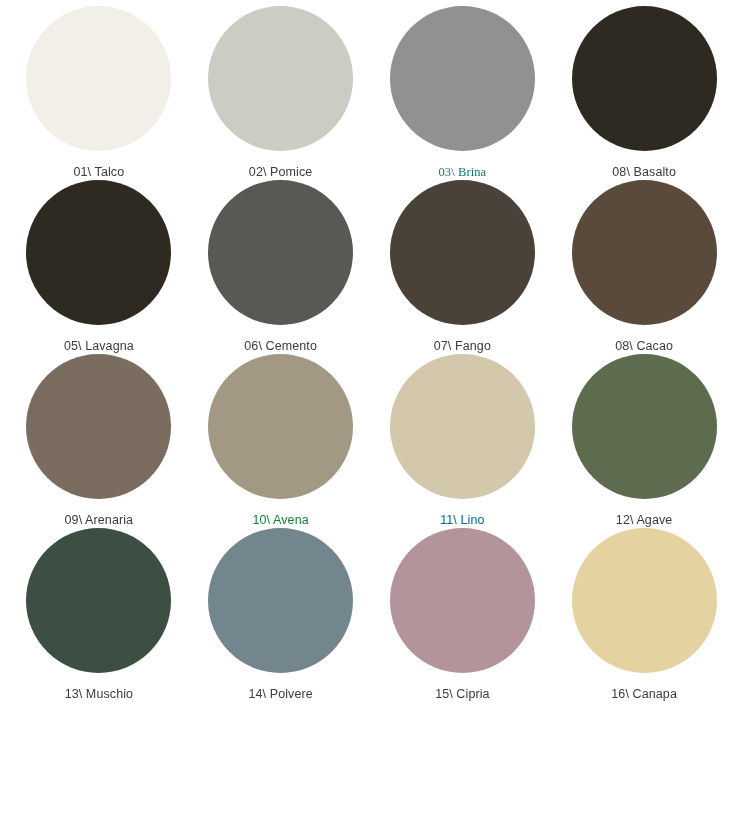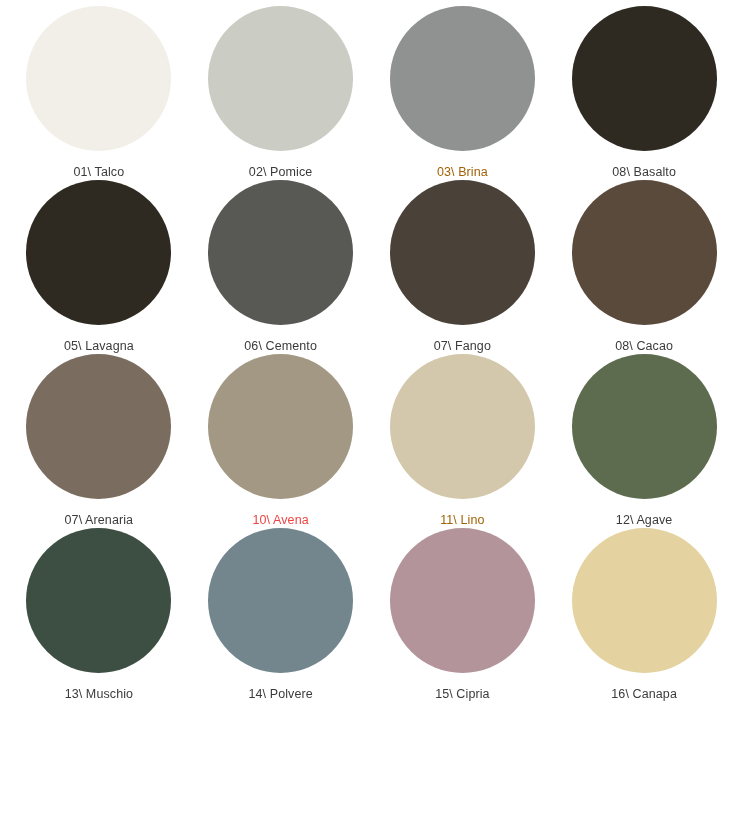--- a/index.html
+++ b/index.html
@@ -55,21 +55,21 @@
     <div class="swatch-caption" style="color: rgb(59, 59, 59);">01\ Talco</div>
   </div>
 
   <div class="swatch-cell">
     <div class="swatch-disc" style="background-color: rgb(203, 205, 196);"></div>
     <div class="swatch-caption" style="color: rgb(59, 59, 59);">02\ Pomice</div>
   </div>
 
   <div class="swatch-cell">
     <div class="swatch-disc" style="background-color: rgb(143, 146, 145);"></div>
-    <div class="swatch-caption" style="color: #a16207;">03\ Brina</div>
+    <div class="swatch-caption" style="color: #0f766e; font-family: Liberation Serif, serif;">03\ Brina</div>
   </div>
 
   <div class="swatch-cell">
     <div class="swatch-disc" style="background-color: rgb(46, 42, 33);"></div>
     <div class="swatch-caption" style="color: rgb(59, 59, 59);">08\ Basalto</div>
   </div>
 
   <div class="swatch-cell">
     <div class="swatch-disc" style="background-color: rgb(46, 42, 33);"></div>
     <div class="swatch-caption" style="color: rgb(59, 59, 59);">05\ Lavagna</div>
@@ -85,31 +85,31 @@
     <div class="swatch-caption" style="color: rgb(59, 59, 59); text-align: center;">07\ Fango</div>
   </div>
 
   <div class="swatch-cell">
     <div class="swatch-disc" style="background-color: rgb(90, 74, 60);"></div>
     <div class="swatch-caption" style="color: rgb(59, 59, 59);">08\ Cacao</div>
   </div>
 
   <div class="swatch-cell">
     <div class="swatch-disc" style="background-color: rgb(122, 109, 95);"></div>
-    <div class="swatch-caption" style="color: rgb(59, 59, 59);">07\ Arenaria</div>
+    <div class="swatch-caption" style="color: rgb(59, 59, 59);">09\ Arenaria</div>
   </div>
 
   <div class="swatch-cell">
     <div class="swatch-disc" style="background-color: rgb(162, 152, 132);"></div>
-    <div class="swatch-caption" style="color: #ef4444;">10\ Avena</div>
+    <div class="swatch-caption" style="color: #15803d;">10\ Avena</div>
   </div>
 
   <div class="swatch-cell">
     <div class="swatch-disc" style="background-color: rgb(211, 200, 172);"></div>
-    <div class="swatch-caption" style="color: #a16207;">11\ Lino</div>
+    <div class="swatch-caption" style="color: #0369a1;">11\ Lino</div>
   </div>
 
   <div class="swatch-cell">
     <div class="swatch-disc" style="background-color: rgb(93, 107, 78);"></div>
     <div class="swatch-caption" style="color: rgb(59, 59, 59);">12\ Agave</div>
   </div>
 
   <div class="swatch-cell">
     <div class="swatch-disc" style="background-color: rgb(61, 78, 66);"></div>
     <div class="swatch-caption" style="color: rgb(59, 59, 59);">13\ Muschio</div>

